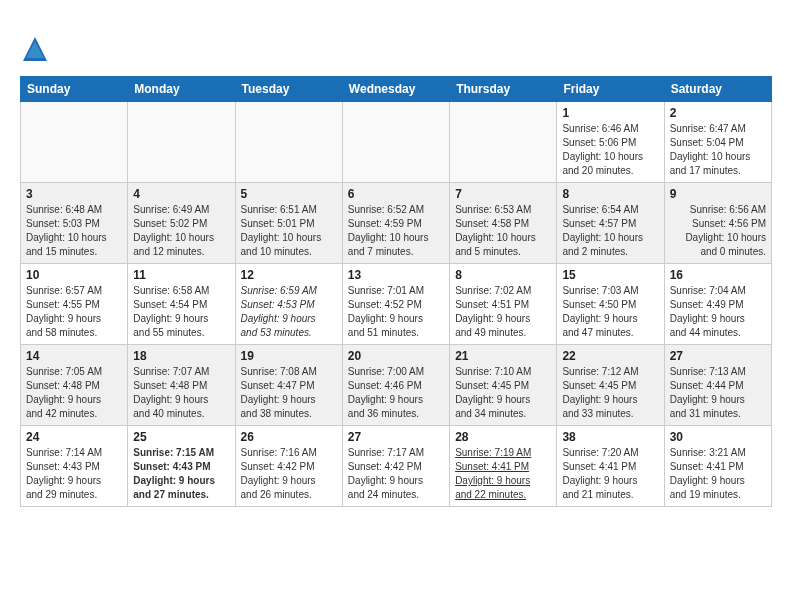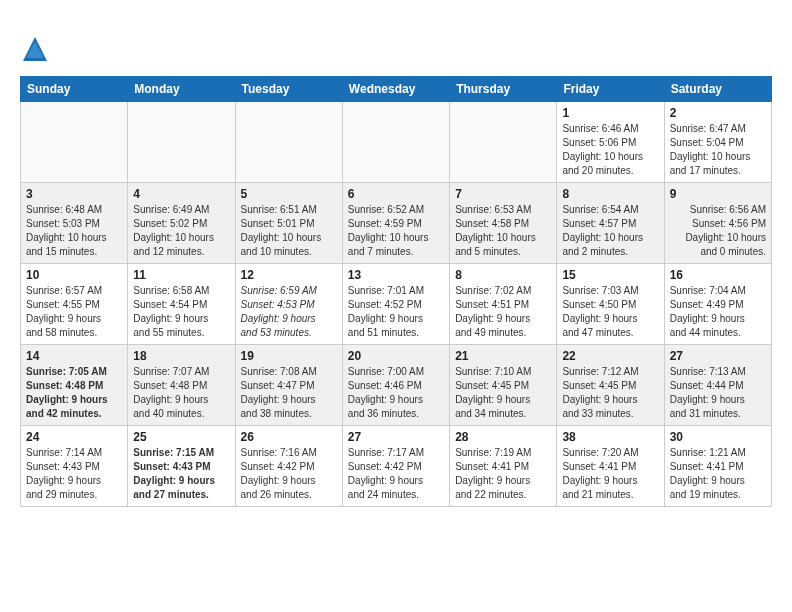--- a/index.html
+++ b/index.html
@@ -251,21 +251,21 @@
             <span class="day-num">16</span>
             <div class="day-info" style="white-space: pre-line;">Sunrise: 7:04 AM
 Sunset: 4:49 PM
 Daylight: 9 hours
 and 44 minutes.</div>
           </td>
         </tr>
         <tr>
           <td class="shade">
             <span class="day-num">14</span>
-            <div class="day-info" style="white-space: pre-line; font-weight: bold;">Sunrise: 7:05 AM
+            <div class="day-info" style="white-space: pre-line;">Sunrise: 7:05 AM
 Sunset: 4:48 PM
 Daylight: 9 hours
 and 42 minutes.</div>
           </td>
           <td class="shade">
             <span class="day-num">18</span>
             <div class="day-info" style="white-space: pre-line;">Sunrise: 7:07 AM
 Sunset: 4:48 PM
 Daylight: 9 hours
 and 40 minutes.</div>
@@ -330,35 +330,35 @@
           </td>
           <td>
             <span class="day-num">27</span>
             <div class="day-info" style="white-space: pre-line;">Sunrise: 7:17 AM
 Sunset: 4:42 PM
 Daylight: 9 hours
 and 24 minutes.</div>
           </td>
           <td>
             <span class="day-num">28</span>
-            <div class="day-info" style="white-space: pre-line;">Sunrise: 7:19 AM
+            <div class="day-info" style="white-space: pre-line; text-decoration: underline;">Sunrise: 7:19 AM
 Sunset: 4:41 PM
 Daylight: 9 hours
 and 22 minutes.</div>
           </td>
           <td>
             <span class="day-num">38</span>
             <div class="day-info" style="white-space: pre-line;">Sunrise: 7:20 AM
 Sunset: 4:41 PM
 Daylight: 9 hours
 and 21 minutes.</div>
           </td>
           <td>
             <span class="day-num">30</span>
-            <div class="day-info" style="white-space: pre-line;">Sunrise: 1:21 AM
+            <div class="day-info" style="white-space: pre-line;">Sunrise: 3:21 AM
 Sunset: 4:41 PM
 Daylight: 9 hours
 and 19 minutes.</div>
           </td>
         </tr>
       </tbody>
   </table>
 </div>
 
 </body></html>

